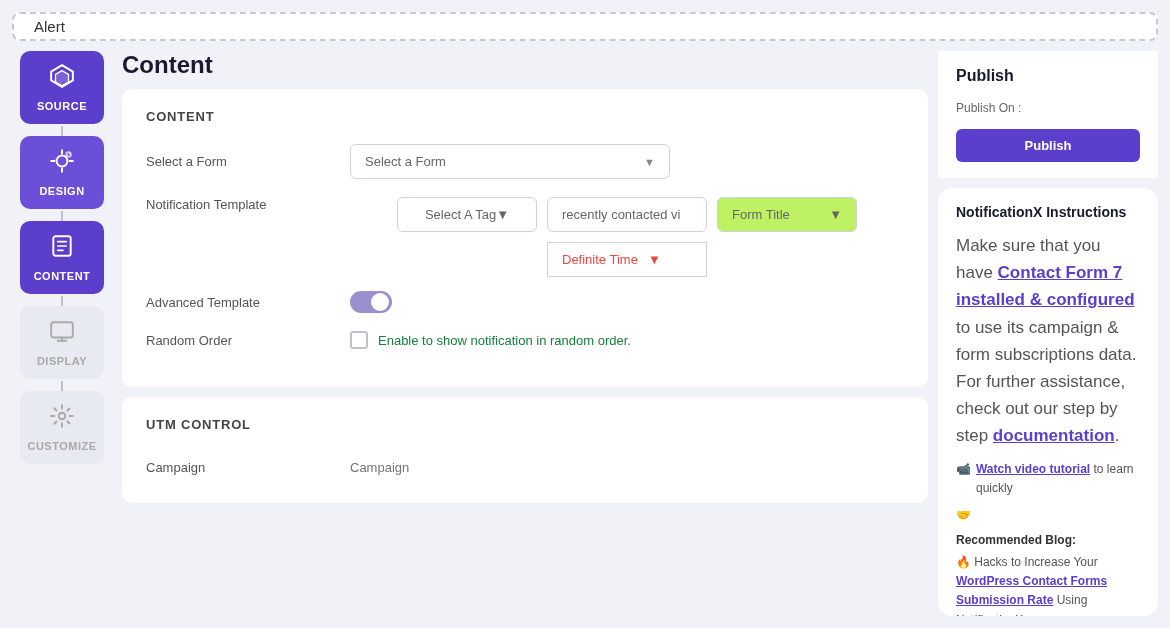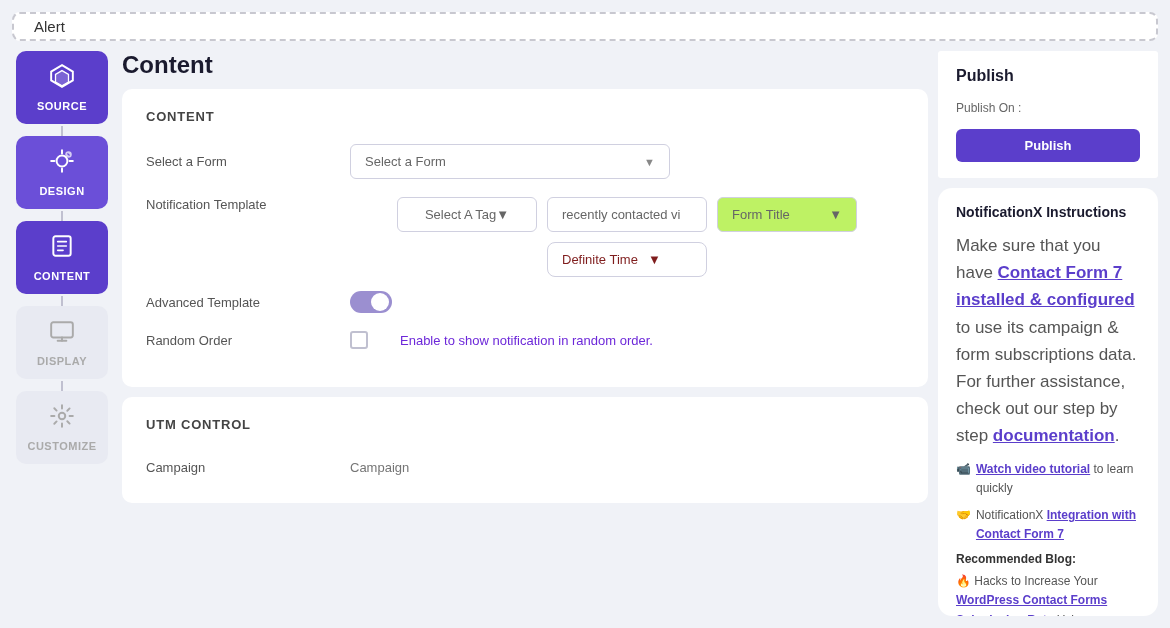--- a/index.html
+++ b/index.html
@@ -37,21 +37,21 @@
     
     .sidebar {
       width: 100px;
       display: flex;
       flex-direction: column;
       align-items: center;
       gap: 0;
     }
 
     .sidebar-item {
-      width: 92px;
+      width: 84px;
       display: flex;
       flex-direction: column;
       align-items: center;
       padding: 12px 8px;
       border-radius: 10px;
       cursor: pointer;
       font-size: 11px;
       font-weight: 600;
       letter-spacing: 0.5px;
       color: #7b7b9a;
@@ -195,24 +195,24 @@
       background: #bef264;
       display: flex;
       align-items: center;
       justify-content: space-between;
       cursor: pointer;
       min-width: 140px;
     }
 
     .definite-time-box {
       border: 1.5px solid #d0d0e0;
-      border-radius: 8px;
+      border-radius: 0;
       padding: 9px 14px;
       font-size: 13px;
-      color: #7f1d1d;
+      color: #ef4444;
       background: #fff;
       display: flex;
       align-items: center;
       cursor: pointer;
       min-width: 160px;
     }
 
     
     .toggle-switch {
       width: 42px;
@@ -245,22 +245,21 @@
       width: 18px;
       height: 18px;
       border: 2px solid #c0c0d0;
       border-radius: 3px;
       cursor: pointer;
       flex-shrink: 0;
     }
 
     .checkbox-label {
       font-size: 13px;
-      color: #6d28d9;
-      margin-left: 22px;
+      color: #15803d;
     }
 
     
     .utm-panel {
       background: #fff;
       border-radius: 10px;
       padding: 20px 24px;
       flex-shrink: 0;
     }
 
@@ -564,21 +563,20 @@
         <span>Make sure that you have </span><a class="link">Contact Form 7 installed &amp; configured</a><span> to use its campaign &amp; form subscriptions data. For further assistance, check out our step by step </span><a class="link">documentation</a><span>.</span>
       </div>
 
       <div class="instructions-item">
         <span class="emoji">📹</span>
         <span> <a class="link">Watch video tutorial</a> to learn quickly</span>
       </div>
 
       <div class="instructions-item">
         <span class="emoji">🤝</span>
-        <span> NotificationX <a class="link">Integration with Contact Form 7</a></span>
       </div>
 
       <div class="recommended-label">Recommended Blog:</div>
 
       <div class="instructions-item">
         <span>🔥 Hacks to Increase Your <a class="link">WordPress Contact Forms Submission Rate</a> Using NotificationX</span>
       </div>
 
     </div>
 

